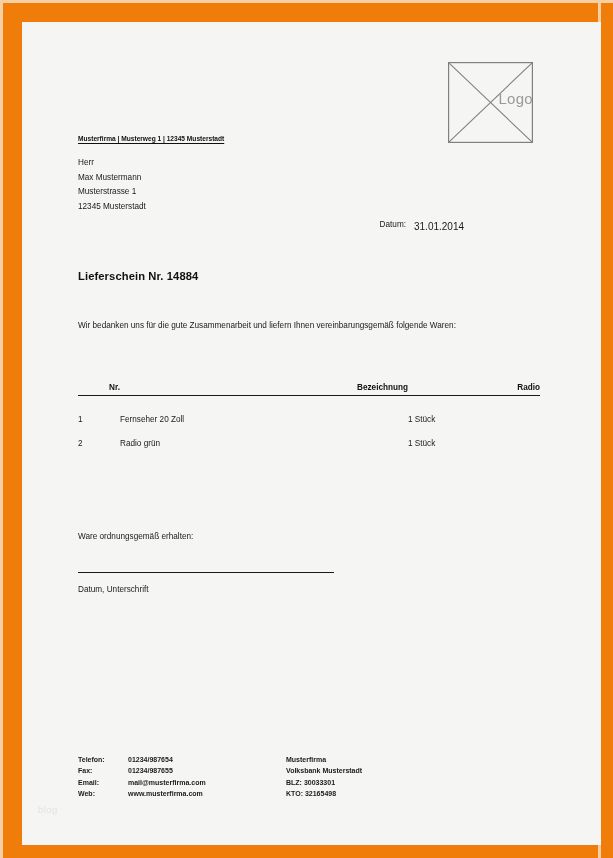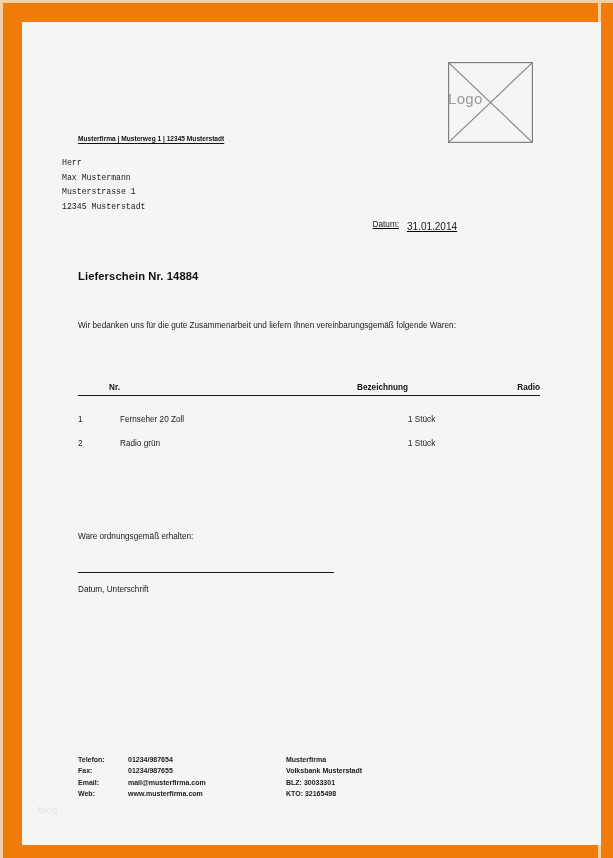--- a/index.html
+++ b/index.html
@@ -52,58 +52,56 @@
     top: 40px;
     width: 85px;
     height: 81px;
   }
   #logo-box svg { display: block; }
   .logo-text {
     position: absolute;
     left: 0;
     top: 28px;
     width: 85px;
-    text-align: left;
+    text-align: right;
     font-size: 15px;
     color: #9a9a9a;
     letter-spacing: 0.3px;
   }
 
   
   .abs { position: absolute; }
 
   #sender-line {
     left: 56px;
     top: 113px;
     font-size: 6.6px;
     font-weight: bold;
     color: #111;
     text-decoration: underline;
     text-underline-offset: 2px;
     white-space: nowrap;
   }
 
   #recipient {
-    left: 40px;
+    left: 56px;
     top: 134px;
-    font-family: Liberation Mono, monospace;
   }
   #recipient div {
     font-size: 8.2px;
     color: #1a1a1a;
     line-height: 1.78;
     white-space: nowrap;
   }
 
   
   #meta {
-    left: 292px;
+    left: 299px;
     top: 196px;
     width: 205px;
-    text-decoration: underline;
   }
   .meta-row {
     display: flex;
     line-height: 1.75;
   }
   .meta-label {
     width: 85px;
     text-align: right;
     font-size: 8.2px;
     color: #1a1a1a;

